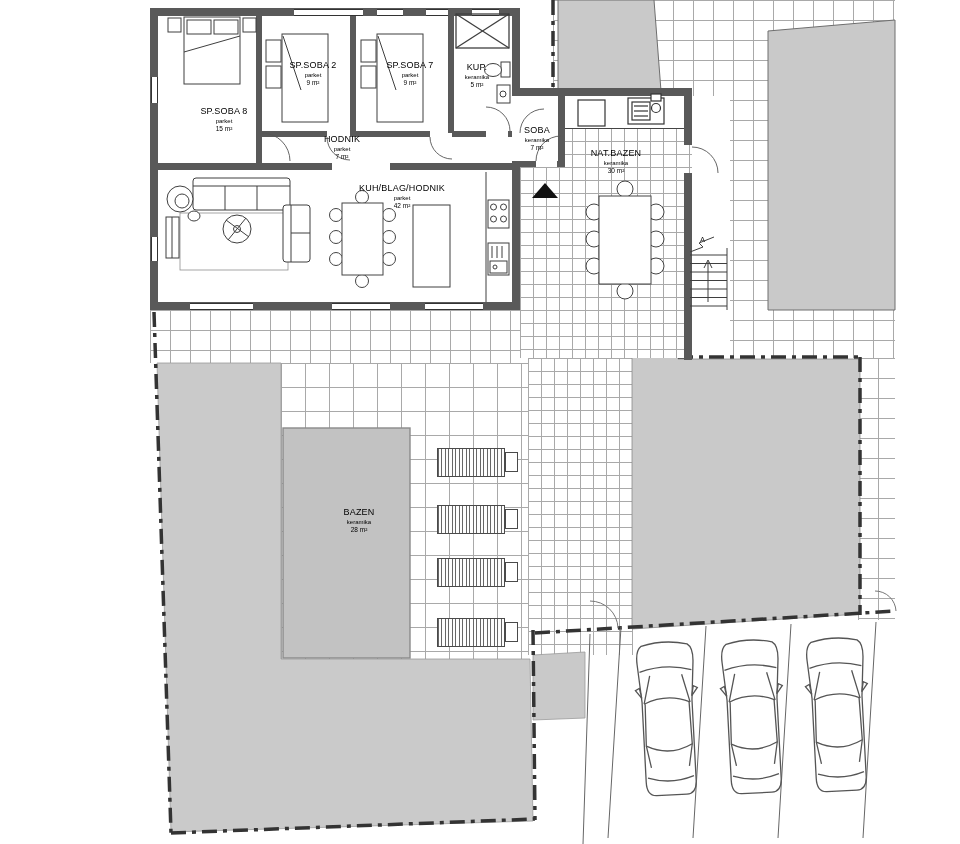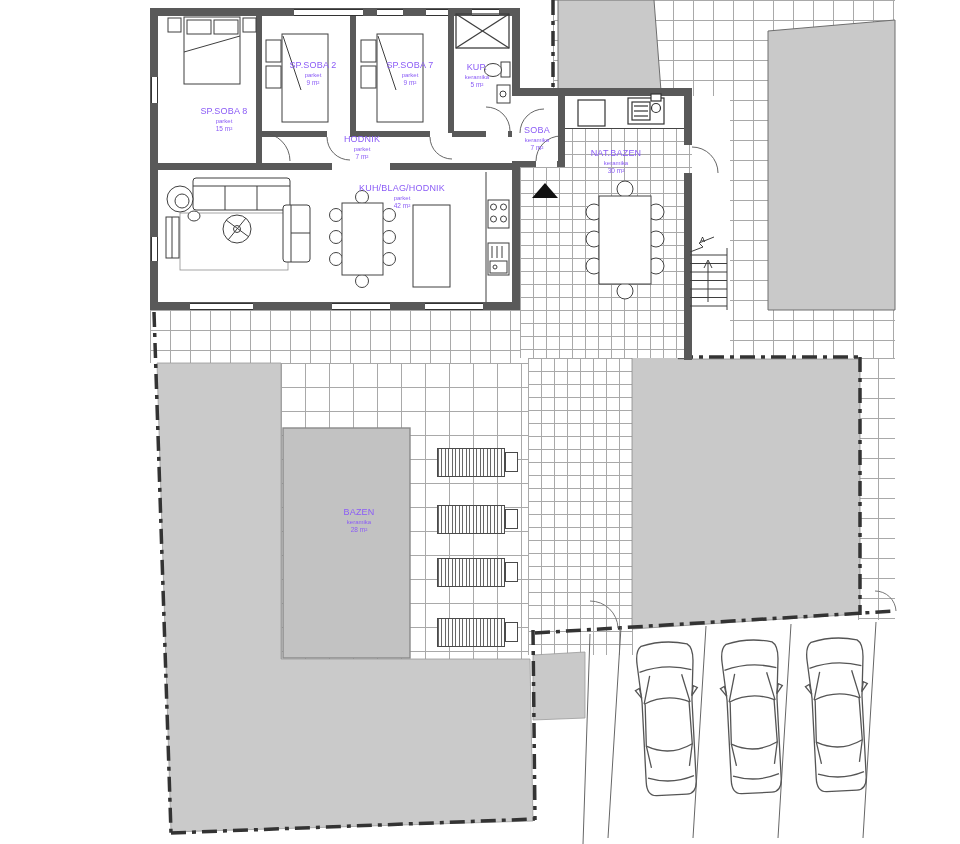--- a/index.html
+++ b/index.html
@@ -29,21 +29,21 @@
   #terasa-tiles{position:absolute;left:0;top:38px;width:172px;height:230px;}
   #bench-strip{position:absolute;left:45px;top:6px;width:127px;height:32px;background:#fff;
     border-bottom:1px solid #444;}
   
   .lounger{position:absolute;width:66px;height:27px;border:1px solid #4a4a4a;
     background-color:#fdfdfd;
     background-image:repeating-linear-gradient(90deg,#666 0 1px,transparent 1px 3.5px);}
   .ltab{position:absolute;width:11px;height:18px;border:1px solid #4a4a4a;background:#fff;}
   
   .room-label{position:absolute;transform:translate(-50%,-50%);text-align:center;
-    color:#8b5cf6;line-height:1.3;white-space:nowrap;}
+    color:#000000;line-height:1.3;white-space:nowrap;}
   .room-label .n{font-size:9px;letter-spacing:.2px;}
   .room-label .f{font-size:6px;}
   .room-label .a{font-size:6.5px;}
 </style>
 </head>
 <body>
 
 <div id="canvas">
 
   <div class="tiles" style="left:553px;top:0;width:342px;height:358px"></div>
@@ -321,21 +321,21 @@
   <div class="room-label" style="left:410px;top:74px">
     <div class="n">SP.SOBA 7</div>
     <div class="f">parket</div>
     <div class="a">9 m²</div>
   </div>
   <div class="room-label" style="left:477px;top:76px">
     <div class="n">KUP.</div>
     <div class="f">keramika</div>
     <div class="a">5 m²</div>
   </div>
-  <div class="room-label" style="left:362px;top:148px">
+  <div class="room-label" style="left:342px;top:148px">
     <div class="n">HODNIK</div>
     <div class="f">parket</div>
     <div class="a">7 m²</div>
   </div>
   <div class="room-label" style="left:402px;top:197px">
     <div class="n">KUH/BLAG/HODNIK</div>
     <div class="f">parket</div>
     <div class="a">42 m²</div>
   </div>
   <div class="room-label" style="left:537px;top:139px">

